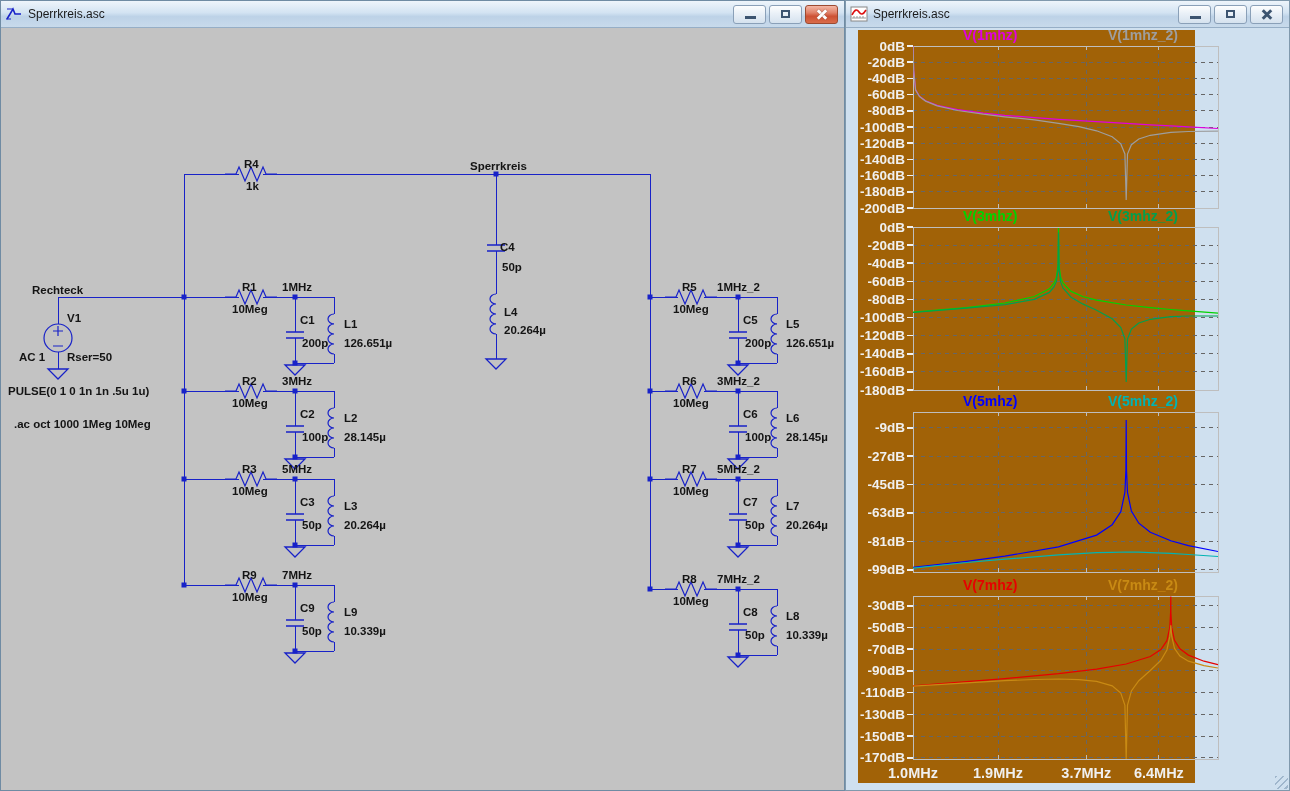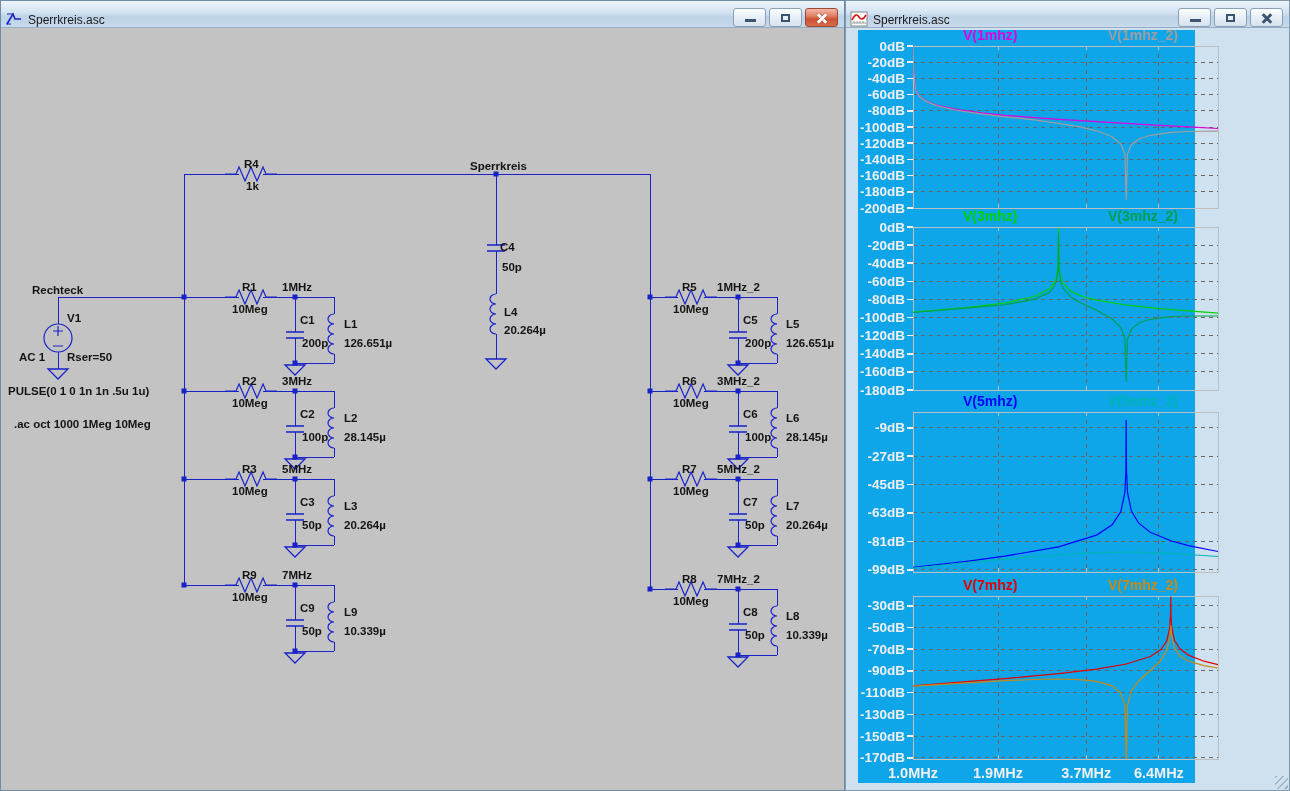--- a/index.html
+++ b/index.html
@@ -2,35 +2,35 @@
 <html><head>
 <meta charset="utf-8">
 <style>
   html,body{margin:0;padding:0;background:#8ca6bd;}
   .desktop{position:relative;width:1290px;height:791px;overflow:hidden;font-family:"Liberation Sans",sans-serif;}
   .win{position:absolute;top:0;height:791px;box-sizing:border-box;}
   .win-left{left:0;width:845px;border:1px solid #6f8ba3;background:#c3c3c3;}
   .win-right{left:845px;width:445px;border:1px solid #8099ad;background:#cfe0ef;}
   .titlebar{position:absolute;left:0;top:0;right:0;height:27px;
     background:linear-gradient(#eef5fb,#d3e3f2 45%,#bdd2e7 60%,#c8daeb);
-    border-bottom:1px solid #96aec6;display:flex;align-items:flex-end;padding:0 4px;box-sizing:border-box;}
+    border-bottom:1px solid #96aec6;display:flex;align-items:center;padding:0 4px;box-sizing:border-box;}
   .titletext{font-size:12px;color:#1a1a1a;margin-left:5px;flex:1 1 auto;white-space:nowrap;overflow:hidden;}
   .ticon{width:18px;height:16px;display:inline-block;flex:0 0 auto;}
   .wbtns{display:flex;gap:3px;flex:0 0 auto;margin-right:2px;}
   .wbtn{position:relative;width:33px;height:19px;border:1px solid #8aa0b8;border-radius:3px;padding:0;
     background:linear-gradient(#fdfefe,#e9f0f7 45%,#d5e2ee);cursor:pointer;}
   .wbtn.redclose{background:linear-gradient(#f4b7a5,#e08168 40%,#cd5134 60%,#d96c4a);border-color:#9c4a31;}
   .g-min{position:absolute;left:50%;bottom:4px;width:11px;height:3px;margin-left:-5px;background:#3c5470;}
   .g-res{position:absolute;left:50%;top:50%;width:9px;height:8px;margin:-4px 0 0 -5px;border:2px solid #3c5470;box-sizing:border-box;}
   .g-x1,.g-x2{position:absolute;left:50%;top:50%;width:12px;height:3px;margin:-1px 0 0 -6px;background:#3c5470;}
   .g-x1{transform:rotate(45deg);} .g-x2{transform:rotate(-45deg);}
   .redclose .g-x1,.redclose .g-x2{background:#fff;box-shadow:0 0 1px #7a2a12;}
   .schcanvas{position:absolute;left:0;top:27px;right:0;bottom:0;background:#c3c3c3;}
   .schcanvas svg{display:block;}
-  .plotblack{position:absolute;left:12px;top:29px;width:337px;height:753px;background:#0ea5e9;}
+  .plotblack{position:absolute;left:12px;top:29px;width:337px;height:753px;background:#a16207;}
   .plotblack svg{display:block;}
   .grip{position:absolute;right:1px;bottom:1px;width:13px;height:13px;
     background:repeating-linear-gradient(135deg,#9fb6cc 0 2px,transparent 2px 5px);}
 </style>
 </head>
 <body>
 
 <div class="desktop">
 
   <section class="win win-left">

